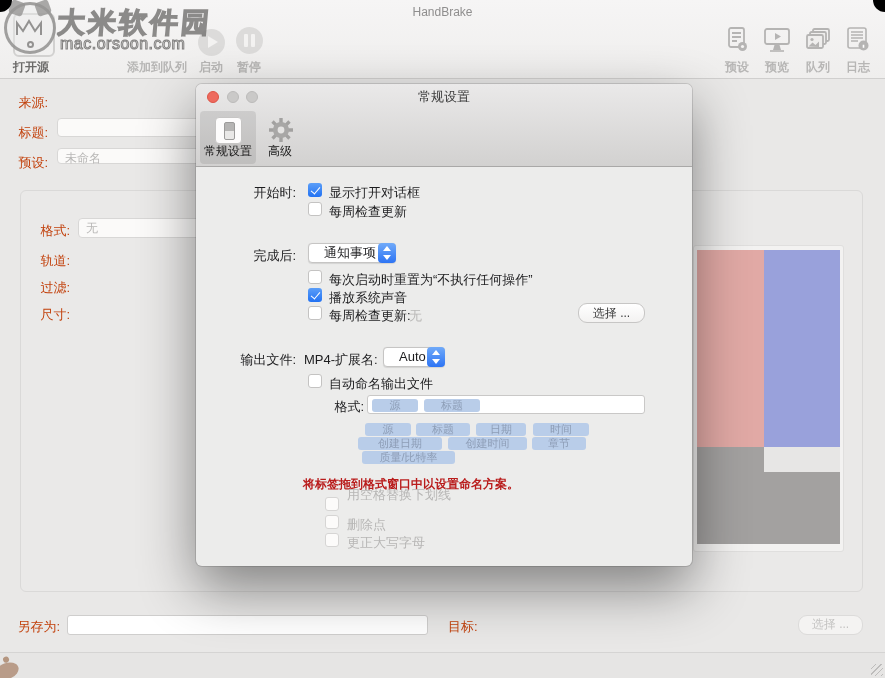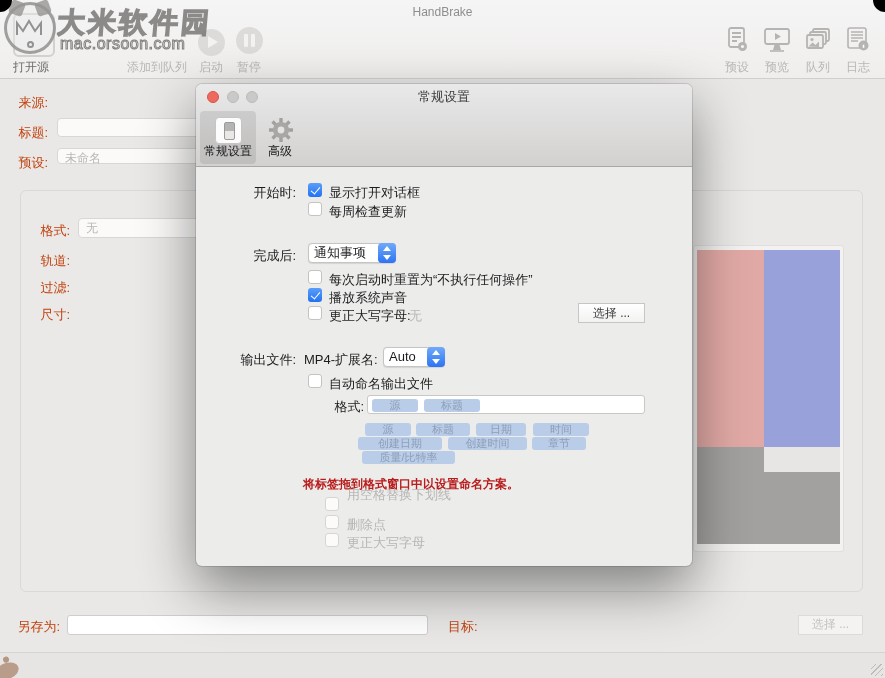--- a/index.html
+++ b/index.html
@@ -4,40 +4,40 @@
 <style>
   html,body{margin:0;padding:0;background:#333;}
   #app{position:relative;width:885px;height:678px;overflow:hidden;
        font-family:"Liberation Sans","DejaVu Sans",sans-serif;background:#e9e8e7;
        -webkit-font-smoothing:antialiased;}
   .abs{position:absolute;}
   
   #toolbar{left:0;top:0;width:885px;height:78px;background:linear-gradient(#f6f5f5,#efeeed);
            border-bottom:1px solid #d0cfce;}
   #win-title{left:0;top:5px;width:885px;text-align:center;font-size:12px;color:#8f8e8e;}
-  .tb-label{font-size:12px;color:#b7b6b5;text-align:center;}
+  .tb-label{font-size:12px;color:#b7b6b5;text-align:center;font-weight:bold;}
   .tb-label.en{color:#6b6a69;}
   .tb-circle{width:27px;height:27px;border-radius:50%;background:#dcdbda;}
   .play-glyph{left:10px;top:7px;width:0;height:0;border-top:6.5px solid transparent;
               border-bottom:6.5px solid transparent;border-left:10px solid #f3f2f1;}
   .pause-glyph b{position:absolute;top:7px;width:3.5px;height:13px;background:#f3f2f1;border-radius:1px;}
   .ticon{width:30px;height:28px;}
   
   .mlabel{font-size:13px;color:#c2410c;}
   .mlabel.right{text-align:right;}
   .field{background:#fbfaf9;border:1px solid #d8d7d6;border-radius:4px;box-sizing:border-box;
          font-size:12px;color:#b8b7b6;line-height:18px;padding-left:7px;}
   #groupbox{left:20px;top:190px;width:843px;height:402px;background:#eae9e8;
             border:1px solid #dad9d8;border-radius:6px;box-sizing:border-box;}
   
   #pframe{left:694px;top:246px;width:149px;height:305px;background:#f3f2f1;border-radius:2px;
           box-shadow:0 0 0 1px rgba(0,0,0,0.04);}
   
   #bottomstrip{left:0;top:652px;width:885px;height:26px;background:#e6e5e4;border-top:1px solid #d5d4d3;}
-  .btn{background:linear-gradient(#ffffff,#f3f2f1);border:1px solid #c7c6c5;border-radius:0;
+  .btn{background:linear-gradient(#ffffff,#f3f2f1);border:1px solid #c7c6c5;border-radius:9px;
        font-size:12px;color:#3a3a3a;text-align:center;box-sizing:border-box;line-height:17px;}
   .btn.disabled{color:#c4c3c2;border-color:#dcdbda;background:#f4f3f2;}
   #grip{right:2px;bottom:2px;width:12px;height:12px;
         background:repeating-linear-gradient(135deg,transparent 0 3px,#bdbcbb 3px 4px);}
   .screen-corner{width:12px;height:12px;background:#000;}
   
   #wm-circle{left:4px;top:2px;width:52px;height:52px;border-radius:50%;
              border:3px solid rgba(140,139,138,.8);background:rgba(236,235,234,.45);box-sizing:border-box;}
   .wm-ear{width:14px;height:14px;background:rgba(150,149,148,.8);border-radius:3px;}
   #wm-brand{left:57px;top:4px;font-size:28px;font-weight:bold;letter-spacing:3px;
@@ -64,21 +64,21 @@
                  border-radius:2px;background:linear-gradient(#b5b4b3 50%,#e9e8e7 50%);}
   .dlabel{font-size:13px;color:#1d1d1f;white-space:nowrap;text-align:center;}
   .dlabel.right{text-align:right;}
   .dlabel.dim{color:#b9b8b7;}
   .cb{width:14px;height:14px;border-radius:3px;background:#fff;border:1px solid #c4c3c2;box-sizing:border-box;}
   .cb.checked{background:linear-gradient(#5b9ef8,#2272f3);border:none;}
   .cb.checked::after{content:"";position:absolute;left:5px;top:2px;width:4px;height:8px;
                      border:solid #fff;border-width:0 1.8px 1.8px 0;transform:rotate(40deg);}
   .cb.disabled{border-color:#d6d5d4;background:#fcfbfa;}
   .popup{background:#fff;border:1px solid #c6c5c4;border-radius:4px;box-sizing:border-box;
-         font-size:13px;color:#1d1d1f;padding-left:5px;box-shadow:0 .5px 1px rgba(0,0,0,.1);}
+         font-size:13px;color:#1d1d1f;padding-left:15px;box-shadow:0 .5px 1px rgba(0,0,0,.1);}
   .popup .cap{position:absolute;right:-1px;top:-1px;bottom:-1px;width:18px;border-radius:4px;
               background:linear-gradient(#70aaf9,#2d74f4);}
   .popup .cap::before{content:"";position:absolute;left:5px;top:3px;border-left:4px solid transparent;
               border-right:4px solid transparent;border-bottom:5px solid #fff;}
   .popup .cap::after{content:"";position:absolute;left:5px;bottom:3px;border-left:4px solid transparent;
               border-right:4px solid transparent;border-top:5px solid #fff;}
   .pill{height:13px;border-radius:3px;background:#b9cde9;color:#8d9db6;font-size:11px;
         line-height:13px;text-align:center;white-space:nowrap;}
   #fmt-field{background:#fff;border:1px solid #c9c8c7;border-radius:3px;box-sizing:border-box;}
   #hint{font-size:12px;font-weight:bold;color:#b91c1c;}
@@ -235,21 +235,21 @@
     <div class="abs dlabel right" style="left:0;top:163px;width:100px;">完成后:</div>
     <div class="abs popup" style="left:112px;top:159px;width:88px;height:20px;line-height:18px;">
       <span>通知事项</span>
       <span class="cap"></span>
     </div>
     <div class="abs cb" style="left:112px;top:186px;"></div>
     <div class="abs dlabel" style="left:133px;top:187px;">每次启动时重置为“不执行任何操作”</div>
     <div class="abs cb checked" style="left:112px;top:204px;"></div>
     <div class="abs dlabel" style="left:133px;top:205px;">播放系统声音</div>
     <div class="abs cb" style="left:112px;top:222px;"></div>
-    <div class="abs dlabel" style="left:133px;top:223px;">更正大写字母:</div>
+    <div class="abs dlabel" style="left:133px;top:223px;">每周检查更新:</div>
     <div class="abs dlabel dim" style="left:213px;top:223px;">无</div>
     <div class="abs btn" style="left:382px;top:219px;width:67px;height:20px;line-height:18px;">选择 ...</div>
 
     <div class="abs dlabel right" style="left:0;top:267px;width:100px;">输出文件:</div>
     <div class="abs dlabel" style="left:108px;top:267px;">MP4-扩展名:</div>
     <div class="abs popup" style="left:187px;top:263px;width:62px;height:20px;line-height:18px;">
       <span>Auto</span>
       <span class="cap"></span>
     </div>
     <div class="abs cb" style="left:112px;top:290px;"></div>

